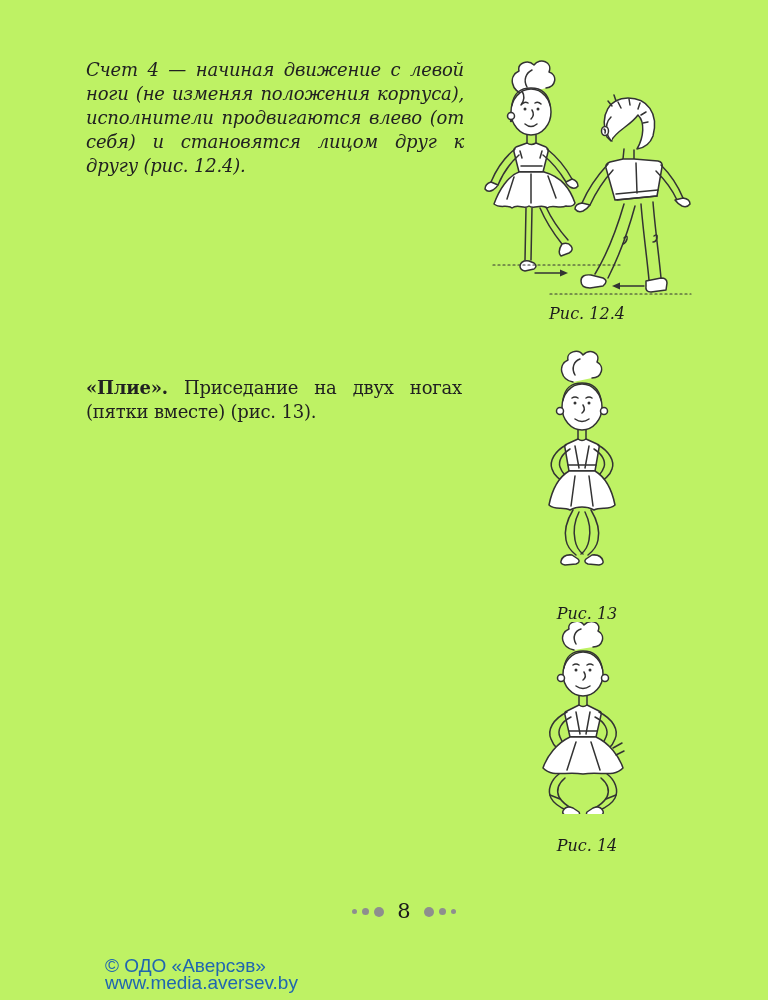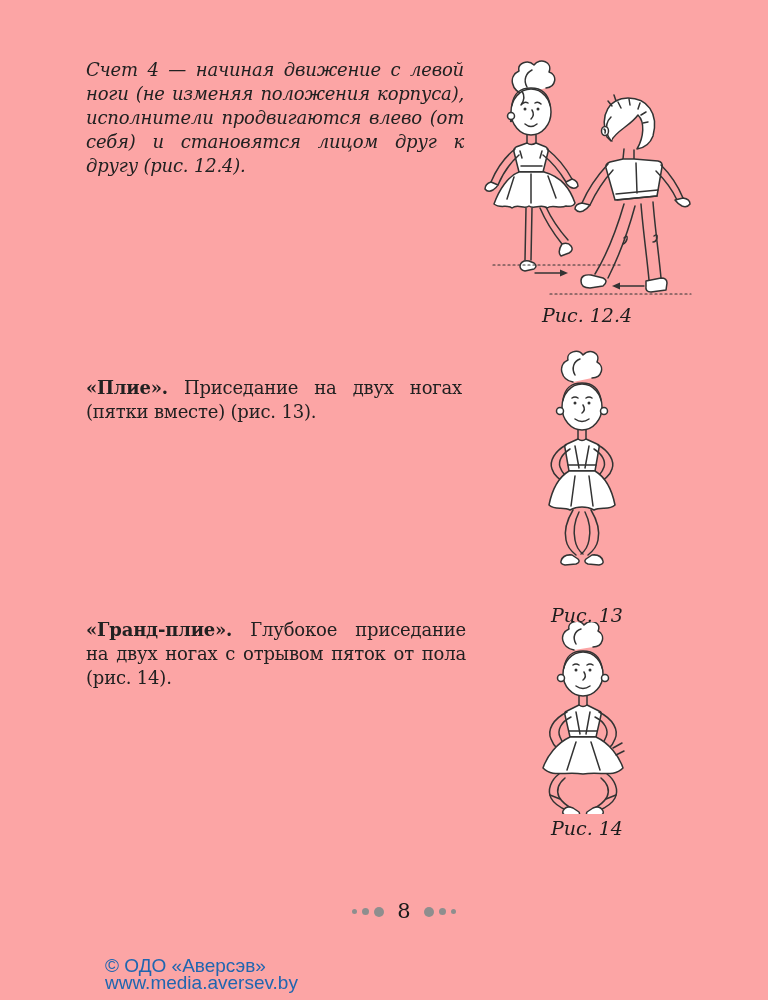--- a/index.html
+++ b/index.html
@@ -1,37 +1,37 @@
 <!DOCTYPE html>
 <html><head>
 <meta charset="utf-8">
 <style>
   html,body{margin:0;padding:0;background:#e8e8e8;}
   .page{
     position:relative;
     width:768px;height:1000px;
-    background:#fca5a5;
+    background:#bef264;
     margin:0 auto;
     overflow:hidden;
     font-family:"DejaVu Serif", serif;
     color:#212121;
   }
   .para{
     position:absolute;
     font-size:18px;
     line-height:24px;
     text-align:justify;
     letter-spacing:-0.2px;
   }
   .para.italic{font-style:italic;}
   .para .lead{font-weight:bold;}
   .fig-caption{
     position:absolute;
     font-style:italic;
-    font-size:19px;
+    font-size:16px;
     text-align:center;
     color:#1d1d1d;
   }
   .figure{position:absolute;}
   .figure svg{display:block;}
   .art{stroke:#333333;stroke-width:1.5;fill:none;stroke-linecap:round;stroke-linejoin:round;}
   .art .fillw{fill:#ffffff;}
   .art .ink{fill:#333333;stroke:none;}
   .pagination{
     position:absolute;
@@ -202,23 +202,20 @@
         <path d="M88 160 C94 170 97 181 95 190 C94 196 90 201 85 205"></path>
         <path d="M82 162 C86 170 88 180 86 190 C85 196 82 201 78 204"></path>
 
         <path class="fillw" d="M58 211 q2 -7 11 -6 l6 4 q3 3 -2 5 l-11 1 q-5 -1 -4 -4 z"></path>
         <path class="fillw" d="M100 211 q-2 -7 -11 -6 l-6 4 q-3 3 2 5 l11 1 q5 -1 4 -4 z"></path>
       </g>
     </svg>
   </div>
   <div class="fig-caption" style="left:478px;top:604px;width:218px;">Рис. 13</div>
 
-  <div class="para" style="left:86px;top:618px;width:380px;">
-    <span class="lead">«Гранд-плие».</span><span> Глубокое приседание на двух ногах с отрывом пяток от пола (рис. 14).</span>
-  </div>
 
   <div class="figure" style="left:503px;top:622px;width:170px;height:192px;">
     <svg width="170" height="192" viewBox="0 0 170 192">
       <g class="art">
 
         <path class="fillw" d="M71 28 C59 26 55 12 66 7 C64 0 76 -4 81 3 C88 -4 99 1 95 9 C103 13 100 25 90 25"></path>
         <path d="M73 22 C69 15 72 9 78 7"></path>
 
         <ellipse class="fillw" cx="80" cy="52" rx="20" ry="22"></ellipse>
         <path d="M61 46 C63 32 71 29 80 29 C90 29 97 34 99 46"></path>
@@ -258,21 +255,21 @@
         <path d="M104 152 C112 158 116 168 112 176 C109 182 102 186 95 189"></path>
         <path d="M98 156 C104 161 107 168 104 175 C101 180 96 184 90 187"></path>
 
         <path d="M47 173 l10 4 M113 173 l-10 4"></path>
 
         <path class="fillw" d="M60 189 q3 -6 10 -3 l6 4 q2 4 -4 4 l-10 -1 q-3 -1 -2 -4 z"></path>
         <path class="fillw" d="M100 189 q-3 -6 -10 -3 l-6 4 q-2 4 4 4 l10 -1 q3 -1 2 -4 z"></path>
       </g>
     </svg>
   </div>
-  <div class="fig-caption" style="left:478px;top:817px;width:218px;text-align:center;">Рис. 14</div>
+  <div class="fig-caption" style="left:478px;top:836px;width:218px;text-align:center;">Рис. 14</div>
 
   <div class="pagination">
     <span class="dotrow">
       <span class="dot s"></span>
       <span class="dot m"></span>
       <span class="dot l"></span>
     </span>
     <span class="page-number">8</span>
     <span class="dotrow">
       <span class="dot l"></span>

